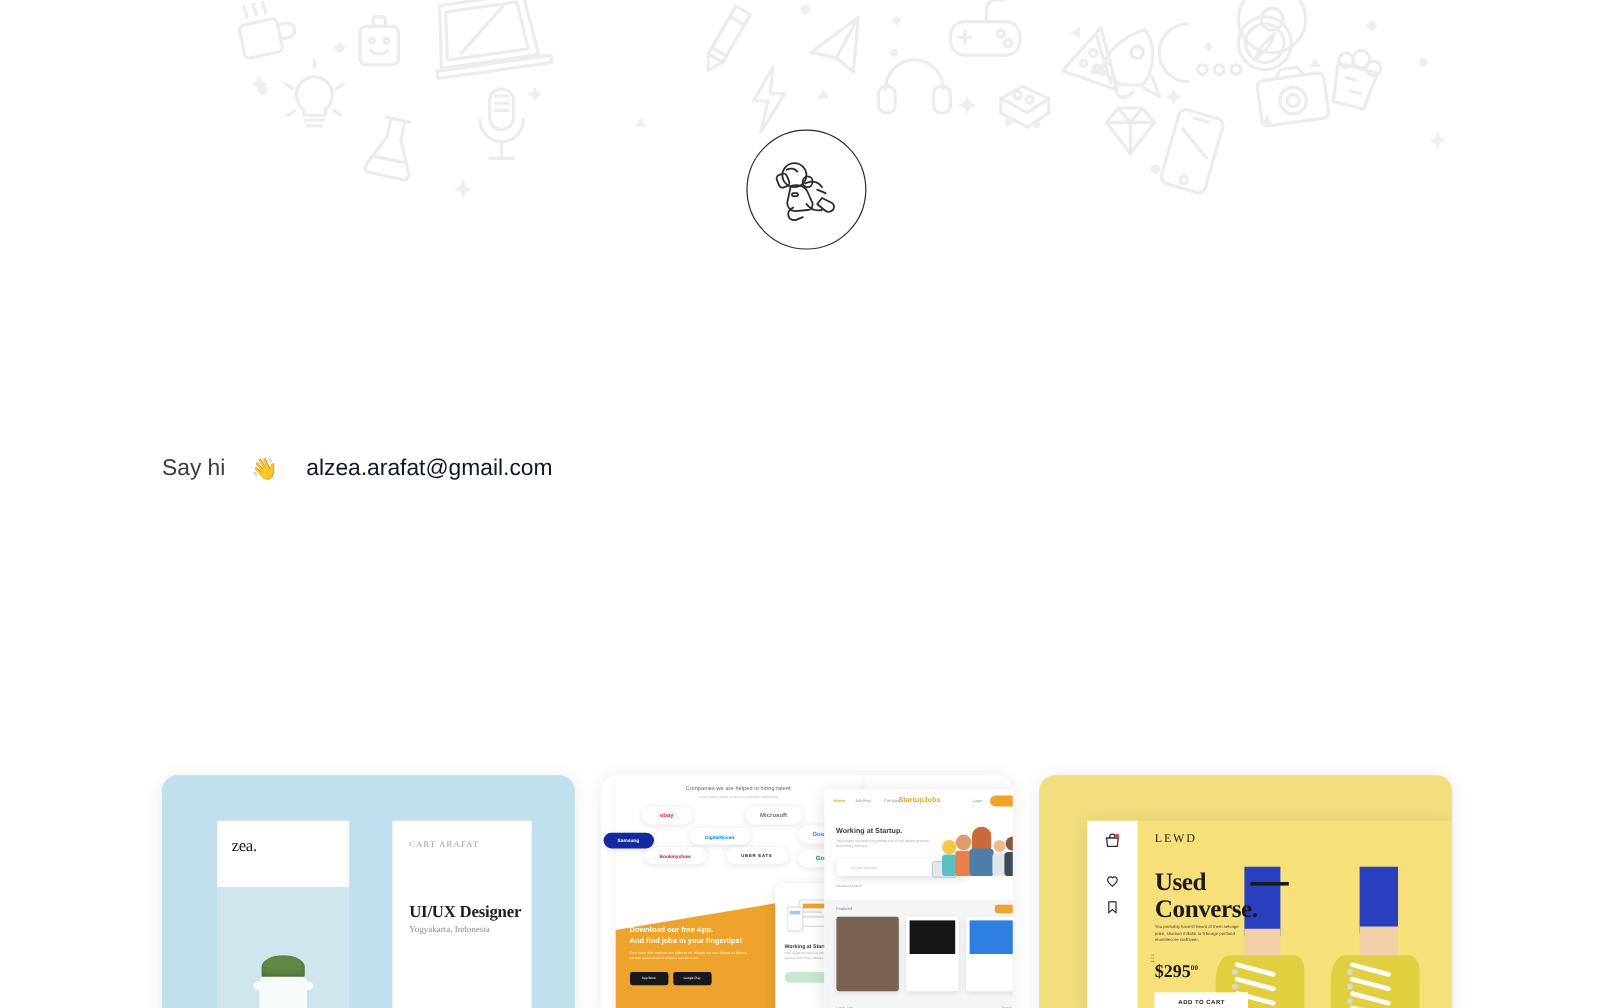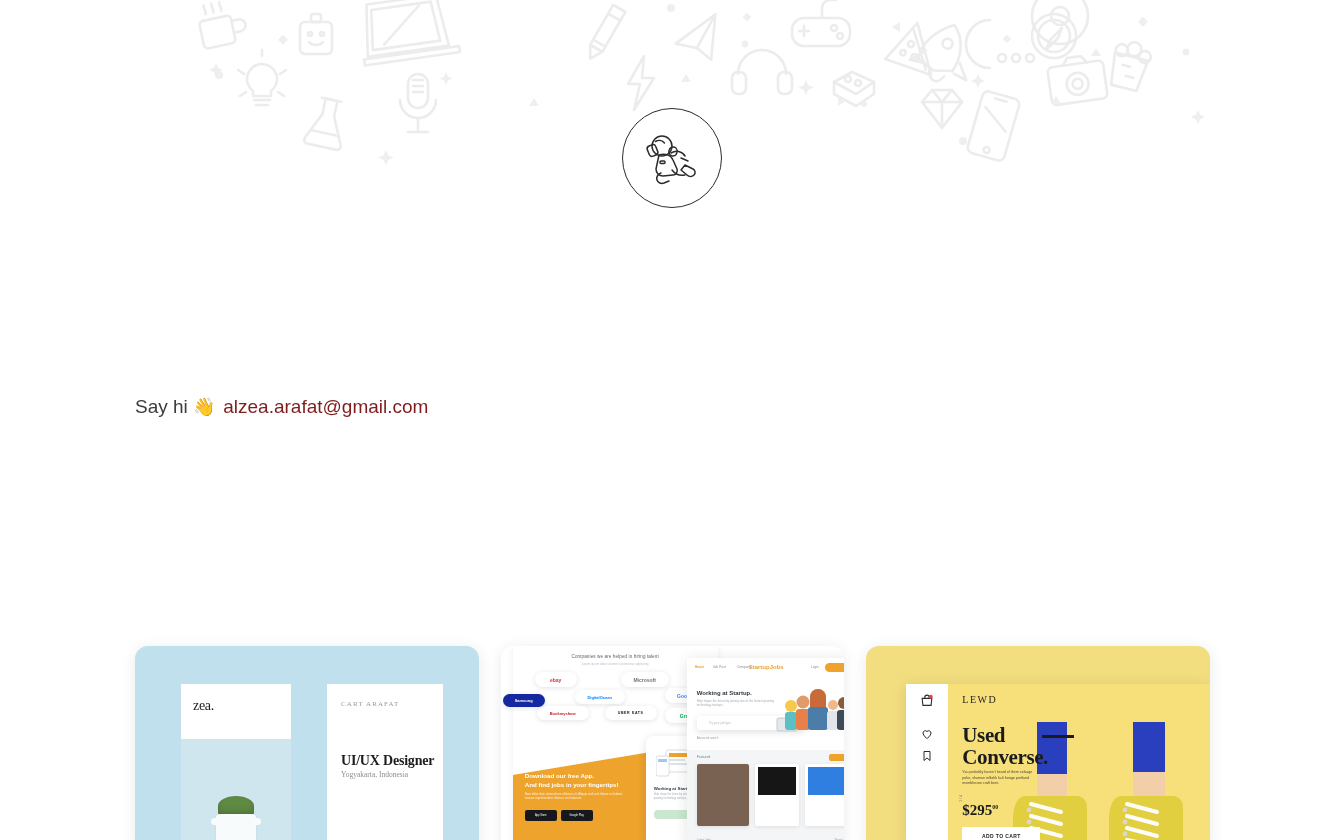--- a/index.html
+++ b/index.html
@@ -35,32 +35,32 @@
   }
   .headline{
     font-size:39px;
     line-height:51px;
     font-weight:400;
     color:#333333;
     letter-spacing:-0.2px;
     white-space:pre-line;
   }
   .say-hi{
-    margin-top:46px;
+    margin-top:30px;
     font-size:19px;
     color:#3c3c3c;
     line-height:26px;
     display:flex;
     align-items:center;
-    gap:0;
+    gap:16px;
   }
   .say-hi .txt{ }
   .say-hi .wave{ margin:0 7px 0 6px; font-size:18px; }
   .say-hi .mail{
-    color:#7f1d1d;
+    color:#0f172a;
     text-decoration:none;
   }
 
   
   .cards{
     position:absolute; left:135px; top:646px;
     width:1075px; height:200px;
     display:flex; gap:22px;
   }
   .card{

